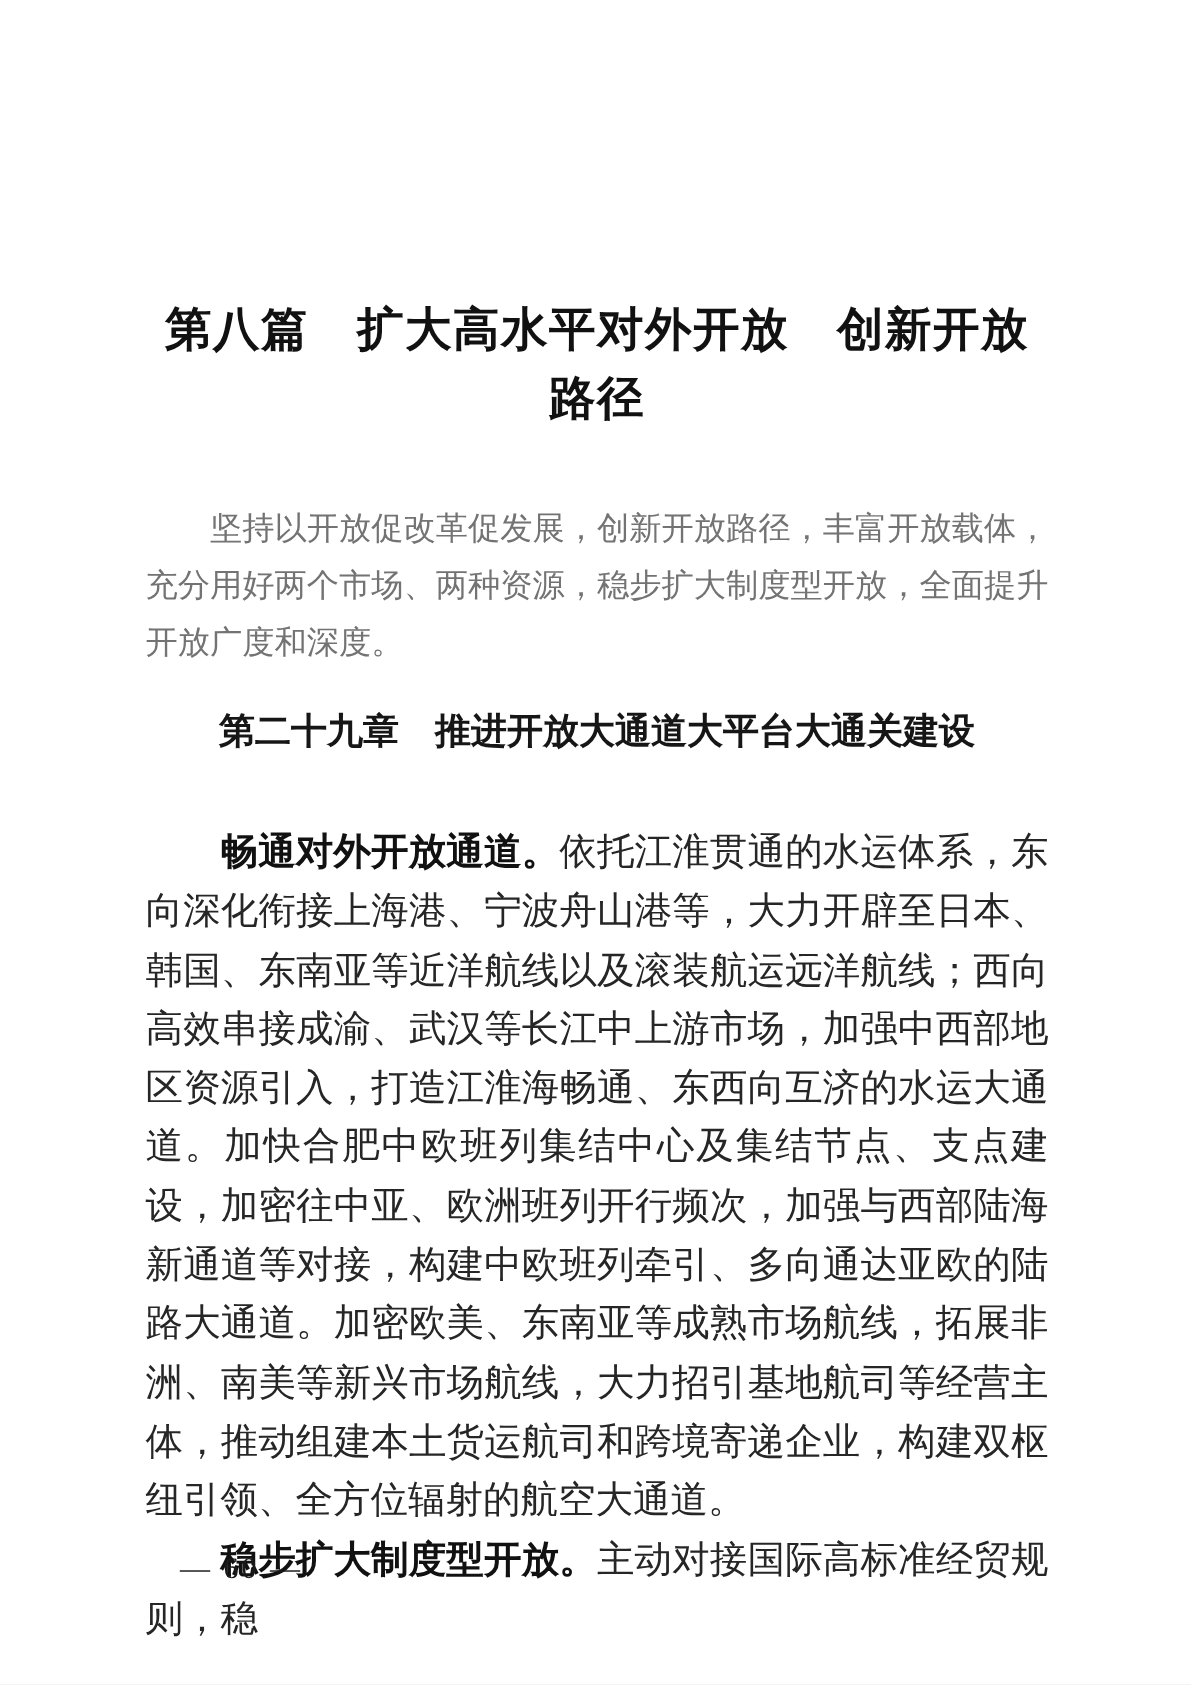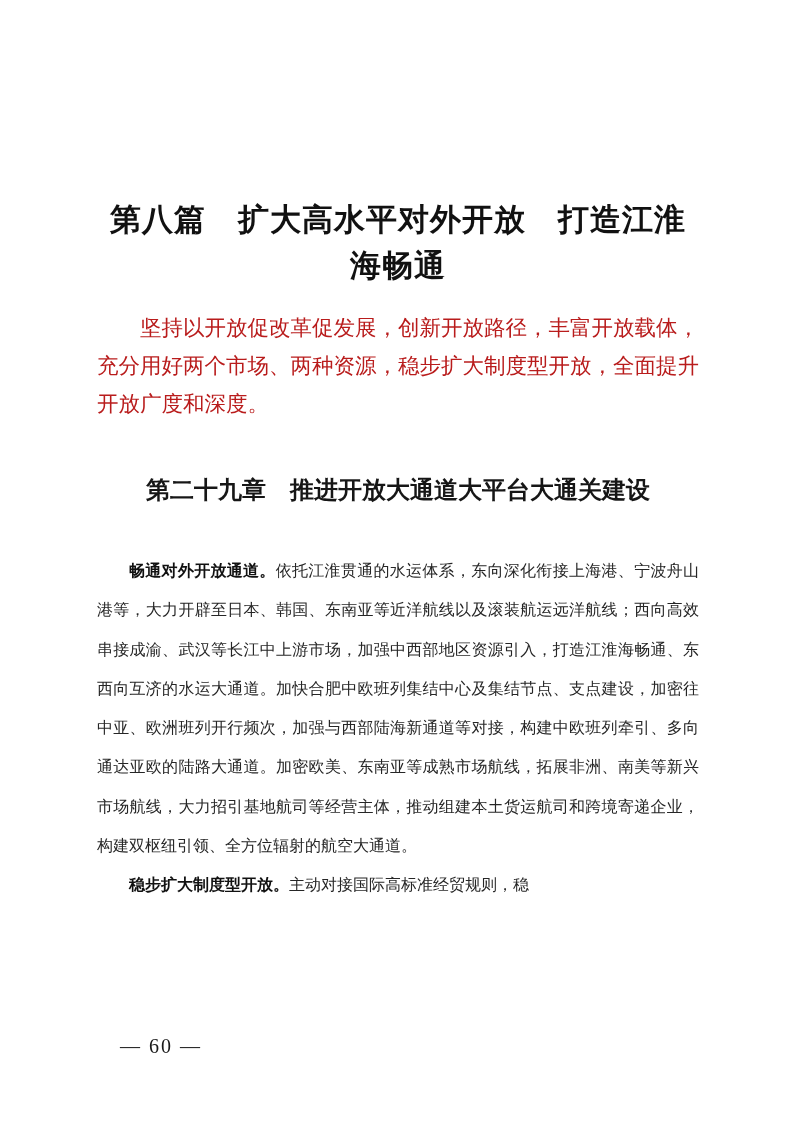--- a/index.html
+++ b/index.html
@@ -17,41 +17,41 @@
   }
   .part-title {
     text-align: center;
     font-weight: bold;
     font-size: 31px;
     line-height: 46px;
     letter-spacing: 1px;
     color: #111111;
   }
   .intro {
-    margin-top: 20px;
+    margin-top: 44px;
     font-size: 21.5px;
     line-height: 38px;
     text-indent: 2em;
     text-align: justify;
-    color: #b91c1c;
+    color: #737373;
   }
   .chapter-title {
-    margin-top: 50px;
+    margin-top: 24px;
     text-align: center;
     font-weight: bold;
     font-family: "Liberation Sans", sans-serif;
     font-size: 24px;
     line-height: 34px;
     color: #161616;
   }
   .body-block {
     margin-top: 44px;
   }
   .para {
-    font-size: 16px;
+    font-size: 25px;
     line-height: 39.3px;
     text-indent: 2em;
     text-align: justify;
     color: #262626;
   }
   .para .lead {
     font-weight: bold;
     color: #111111;
   }
   .page-number {
@@ -63,21 +63,21 @@
     color: #1a1a1a;
     white-space: nowrap;
   }
 </style>
 </head>
 <body>
 
 <div class="page">
 
   <div class="part-title">
-    <div>第八篇　扩大高水平对外开放　打造江淮海畅通</div>
+    <div>第八篇　扩大高水平对外开放　创新开放路径</div>
   </div>
 
   <div class="intro">坚持以开放促改革促发展，创新开放路径，丰富开放载体，充分用好两个市场、两种资源，稳步扩大制度型开放，全面提升开放广度和深度。</div>
 
   <div class="chapter-title">第二十九章　推进开放大通道大平台大通关建设</div>
 
   <div class="body-block">
     <p class="para"><span class="lead">畅通对外开放通道。</span><span>依托江淮贯通的水运体系，东向深化衔接上海港、宁波舟山港等，大力开辟至日本、韩国、东南亚等近洋航线以及滚装航运远洋航线；西向高效串接成渝、武汉等长江中上游市场，加强中西部地区资源引入，打造江淮海畅通、东西向互济的水运大通道。加快合肥中欧班列集结中心及集结节点、支点建设，加密往中亚、欧洲班列开行频次，加强与西部陆海新通道等对接，构建中欧班列牵引、多向通达亚欧的陆路大通道。加密欧美、东南亚等成熟市场航线，拓展非洲、南美等新兴市场航线，大力招引基地航司等经营主体，推动组建本土货运航司和跨境寄递企业，构建双枢纽引领、全方位辐射的航空大通道。</span></p>
     <p class="para"><span class="lead">稳步扩大制度型开放。</span><span>主动对接国际高标准经贸规则，稳</span></p>
   </div>

